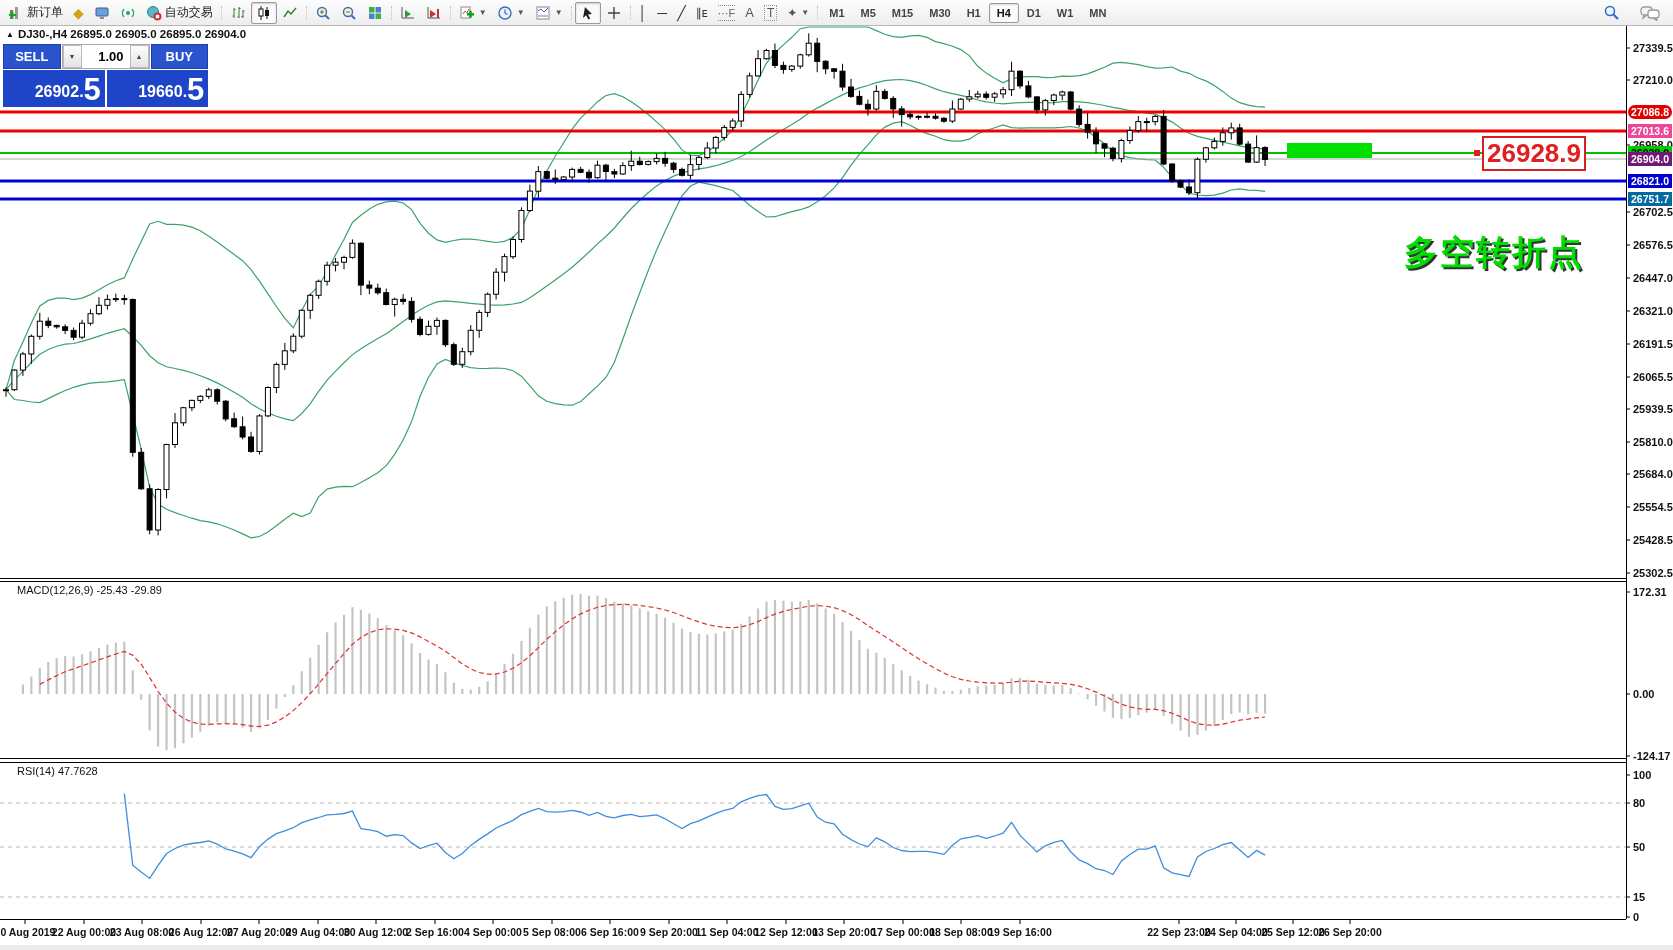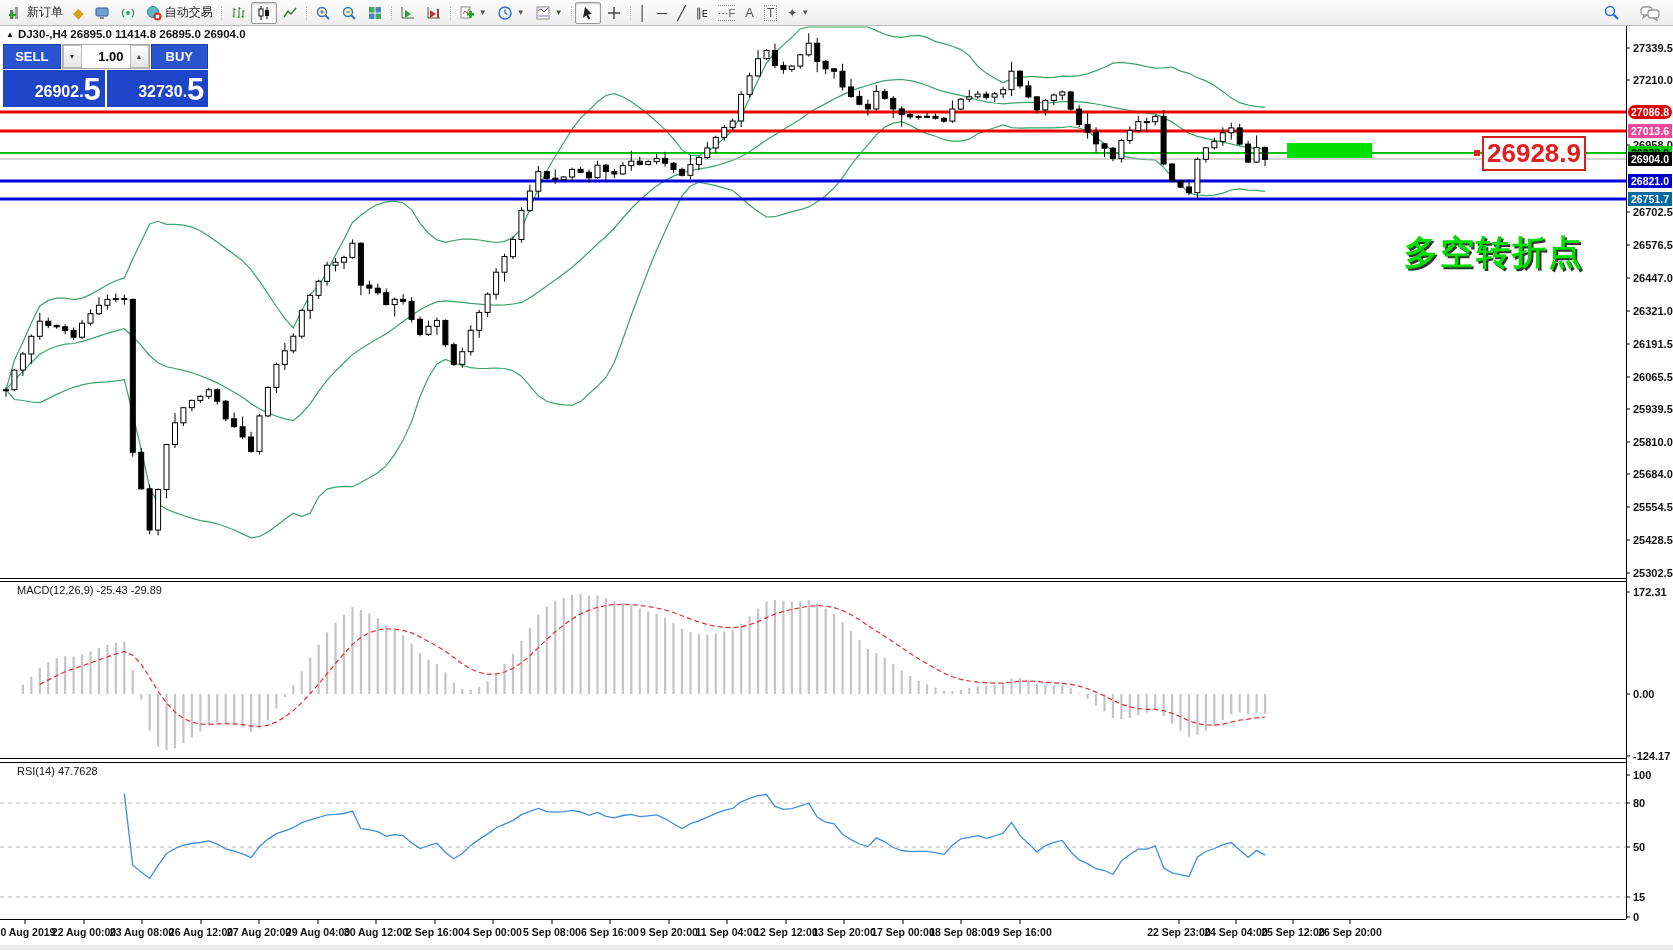--- a/index.html
+++ b/index.html
@@ -210,20 +210,31 @@
           <span class="glyph" style="color:#555;font-size:13px">A</span>
         </div>
       <div class="tb-btn">
           <span class="glyph" style="color:#555;font-size:12px;border:1px dotted #999;padding:0 2px">T</span>
         </div>
       <div class="tb-btn">
           <span class="glyph" style="color:#555;font-size:12px">✦</span>
           <span class="caret">▼</span>
         </div>
     </div>
+    <div class="tb-group" id="tf-group">
+        <div class="tb-btn tf-btn">M1</div>
+        <div class="tb-btn tf-btn">M5</div>
+        <div class="tb-btn tf-btn">M15</div>
+        <div class="tb-btn tf-btn">M30</div>
+        <div class="tb-btn tf-btn">H1</div>
+        <div class="tb-btn tf-btn active">H4</div>
+        <div class="tb-btn tf-btn">D1</div>
+        <div class="tb-btn tf-btn">W1</div>
+        <div class="tb-btn tf-btn">MN</div>
+      </div>
     <div id="tb-right">
       <div class="tb-btn">
         <svg width="17" height="17">
             <circle cx="7" cy="7" r="4.5" fill="none" stroke="#2a6fd0" stroke-width="1.6"></circle>
             <line x1="10.5" y1="10.5" x2="15" y2="15" stroke="#2a6fd0" stroke-width="2.2"></line>
           </svg>
       </div>
       <div class="tb-btn">
         <svg width="20" height="16">
             <rect x="1" y="2" width="11" height="8" rx="3" fill="none" stroke="#9a9a9a" stroke-width="1.3"></rect>
@@ -794,56 +805,56 @@
         <text x="1179" y="936" font-size="10.5" font-weight="bold" fill="#111" text-anchor="middle">22 Sep 23:00</text>
         <line x1="1236" y1="919" x2="1236" y2="924" stroke="#000"></line>
         <text x="1236" y="936" font-size="10.5" font-weight="bold" fill="#111" text-anchor="middle">24 Sep 04:00</text>
         <line x1="1293" y1="919" x2="1293" y2="924" stroke="#000"></line>
         <text x="1293" y="936" font-size="10.5" font-weight="bold" fill="#111" text-anchor="middle">25 Sep 12:00</text>
         <line x1="1350" y1="919" x2="1350" y2="924" stroke="#000"></line>
         <text x="1350" y="936" font-size="10.5" font-weight="bold" fill="#111" text-anchor="middle">26 Sep 20:00</text>
       </svg>
 
     <div id="chart-title">
-      <span class="marker">▲</span><span>DJ30-,H4  26895.0 11414.8 26895.0 26904.0</span>
+      <span class="marker">▲</span><span>DJ30-,H4  26895.0 26905.0 26895.0 26904.0</span>
     </div>
 
     <div id="ocp">
       <div class="row1">
         <div class="ocp-btn">SELL</div>
         <div class="vol-wrap">
           <div class="spin">▼</div>
           <input class="vol-input" value="1.00" style="">
           <div class="spin">▲</div>
         </div>
         <div class="ocp-btn">BUY</div>
       </div>
       <div class="row2">
         <div class="px-cell">
           <span class="px-main">26902</span>
             <span class="px-dot">.</span>
             <span class="px-pip">5</span>
         </div>
         <div class="px-cell">
-          <span class="px-main">32730</span>
+          <span class="px-main">19660</span>
             <span class="px-dot">.</span>
             <span class="px-pip">5</span>
         </div>
       </div>
     </div>
 
     <div id="big-price">26928.9</div>
     <div id="turning-point">多空转折点</div>
 
     <div class="ind-label" style="top:584px">MACD(12,26,9) -25.43 -29.89</div>
     <div class="ind-label" style="top:765px">RSI(14) 47.7628</div>
 
     <div id="axis-badges">
         <div class="badge" style="top: 105px; background: rgb(224, 0, 0); color: rgb(255, 255, 255); border-radius: 7px;">27086.8</div>
         <div class="badge" style="top: 124px; background: #ec4899; color: rgb(255, 255, 255);">27013.6</div>
         <div class="badge" style="top: 146px; background: rgb(0, 204, 0); color: rgb(0, 0, 0);">26928.9</div>
-        <div class="badge" style="top: 152px; background: #000000; color: rgb(255, 255, 255);">26904.0</div>
+        <div class="badge" style="top: 152px; background: #701a75; color: rgb(255, 255, 255);">26904.0</div>
         <div class="badge" style="top: 174px; background: rgb(0, 0, 204); color: rgb(255, 255, 255);">26821.0</div>
         <div class="badge" style="top: 192px; background: #0369a1; color: rgb(255, 255, 255);">26751.7</div>
       </div>
   </div>
   <div id="status-strip"></div>
 </div>
 
 </body></html>

